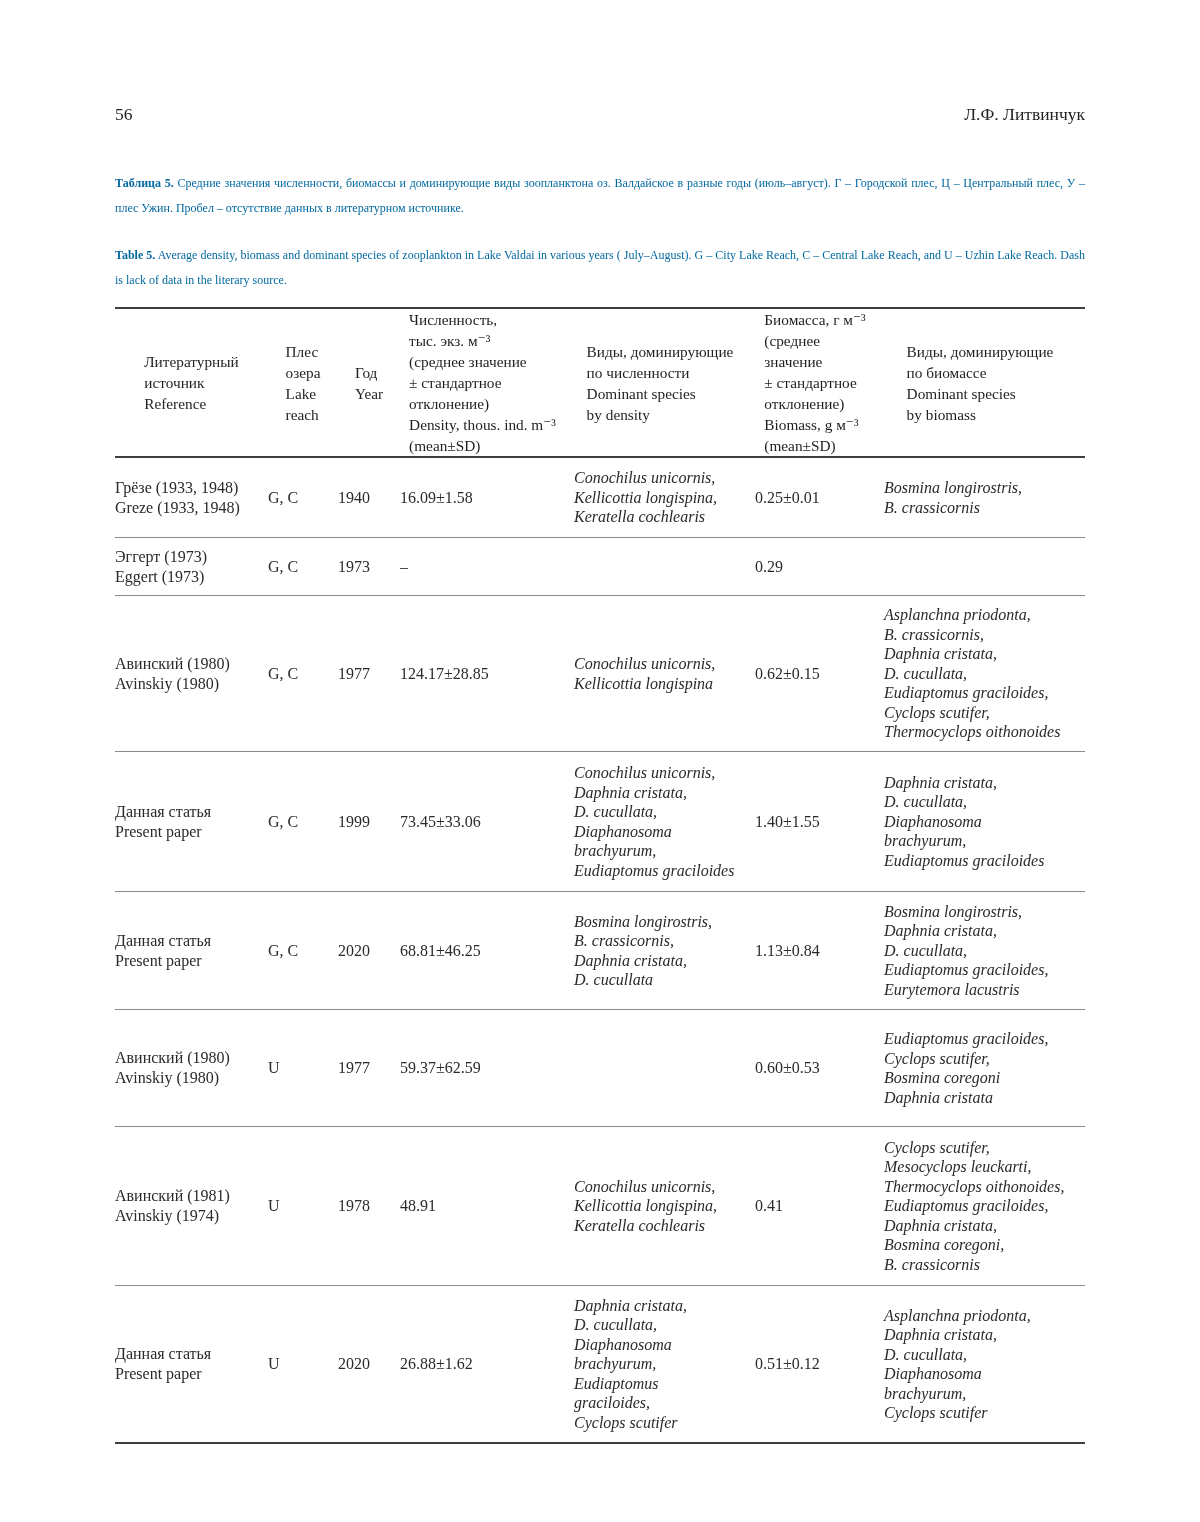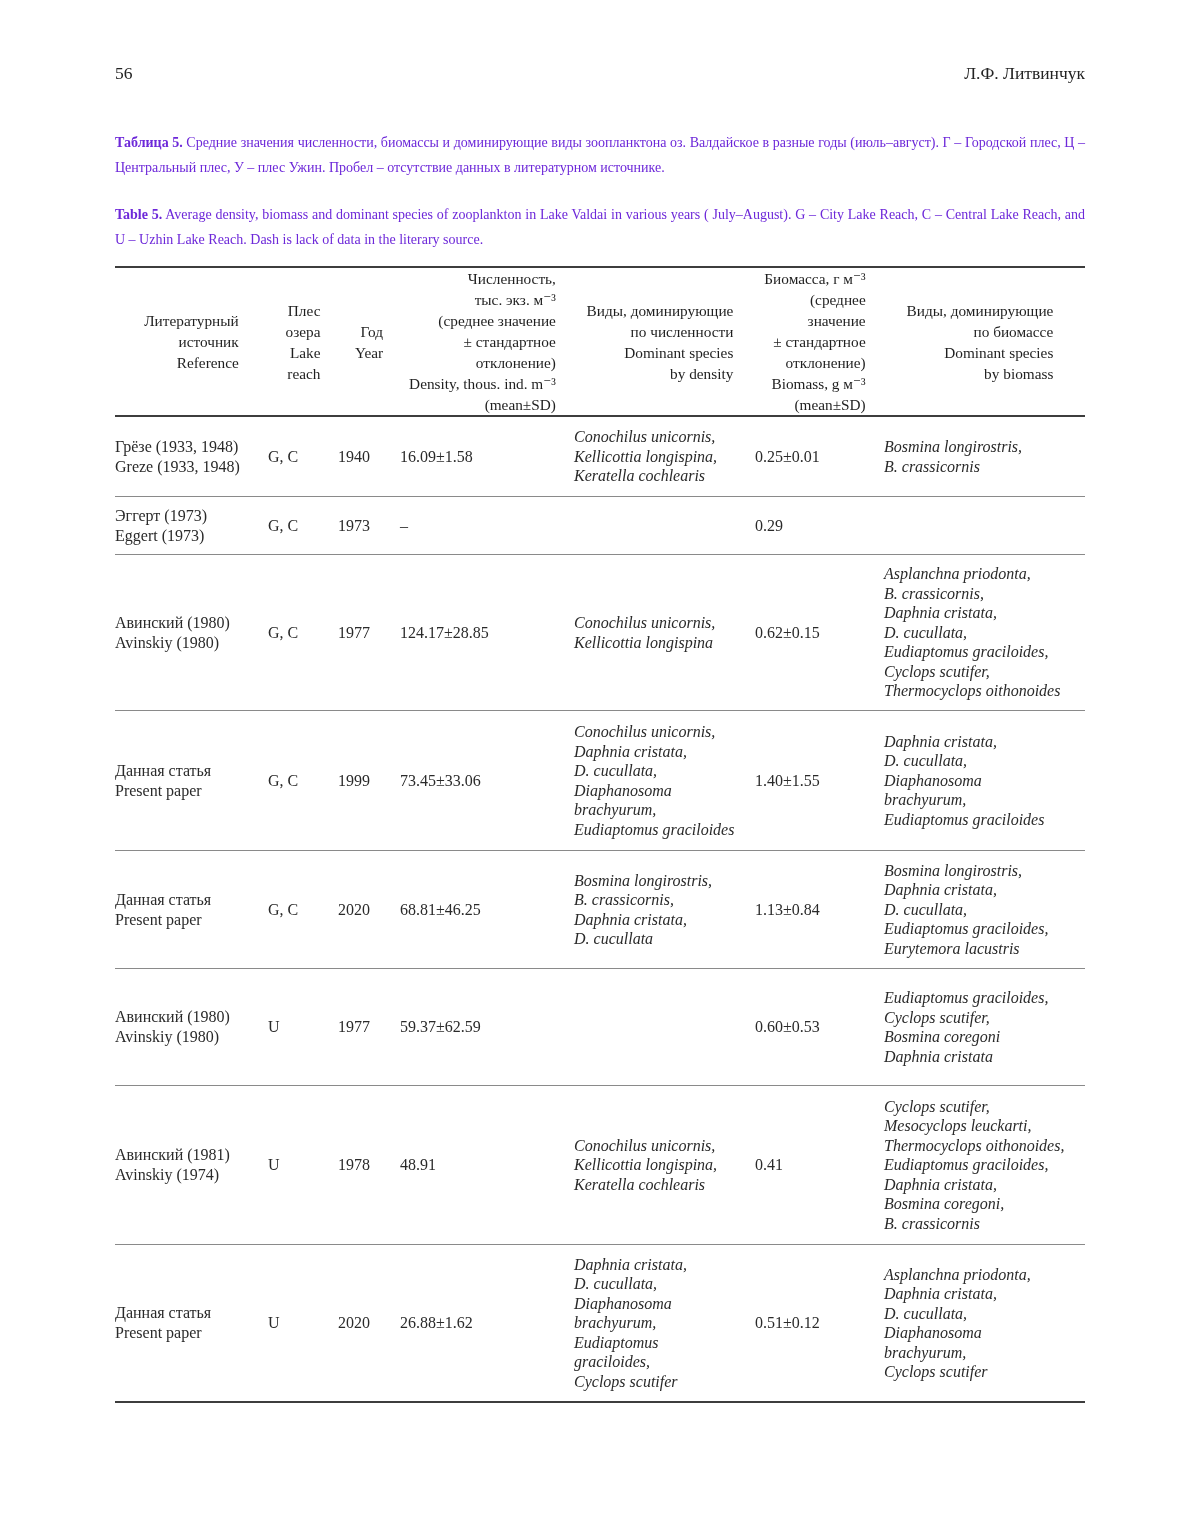--- a/index.html
+++ b/index.html
@@ -5,47 +5,47 @@
   * { margin: 0; padding: 0; box-sizing: border-box; }
   html, body { background: #ffffff; }
   body {
     width: 1200px; height: 1522px;
     font-family: "Liberation Serif", "DejaVu Serif", serif;
     color: #2a2a2a;
     position: relative;
   }
   .sheet {
     width: 1200px; height: 1522px;
-    padding: 63px 115px 0 115px;
+    padding: 104px 115px 0 115px;
   }
   
   .runhead {
     display: flex; justify-content: space-between; align-items: baseline;
     font-size: 17.5px; color: #222;
   }
   
-  .caption { margin-top: 46px; font-size: 14px; line-height: 25px; text-align: justify; color: #6d28d9; }
+  .caption { margin-top: 46px; font-size: 12px; line-height: 25px; text-align: justify; color: #0369a1; }
   .caption.en { margin-top: 22px; }
   .caption .cap-label { font-weight: bold; }
   
   .tablewrap { margin-top: 14px; }
   .rule-heavy {
     height: 2px;
     border-top: 1.6px solid #3d3d3d;
     border-bottom: 1.2px solid #3d3d3d;
   }
   .rule-thin { border-top: 1px solid #8a8a8a; }
   .trow, .thead {
     display: grid;
     grid-template-columns: 153px 70px 62px 165px 190px 120px 210px;
     align-items: center;
     width: 970px;
   }
   .thead { min-height: 142px; font-size: 15.3px; line-height: 21px; color: #1f1f1f; }
-  .hcell { text-align: right; white-space: pre; justify-self: center; }
+  .hcell { text-align: left; white-space: pre; justify-self: center; }
   .cell { font-size: 16px; line-height: 20px; white-space: pre; }
   .c-center { text-align: left; }
   .c-left { text-align: left; }
   .c-species { font-style: italic; padding-left: 9px; line-height: 19.5px; }
   .trow { padding: 8px 0; }
   
   .r0 { min-height: 79px; }
   .r1 { min-height: 57px; }
   .r2 { min-height: 155px; }
   .r3 { min-height: 139px; }

